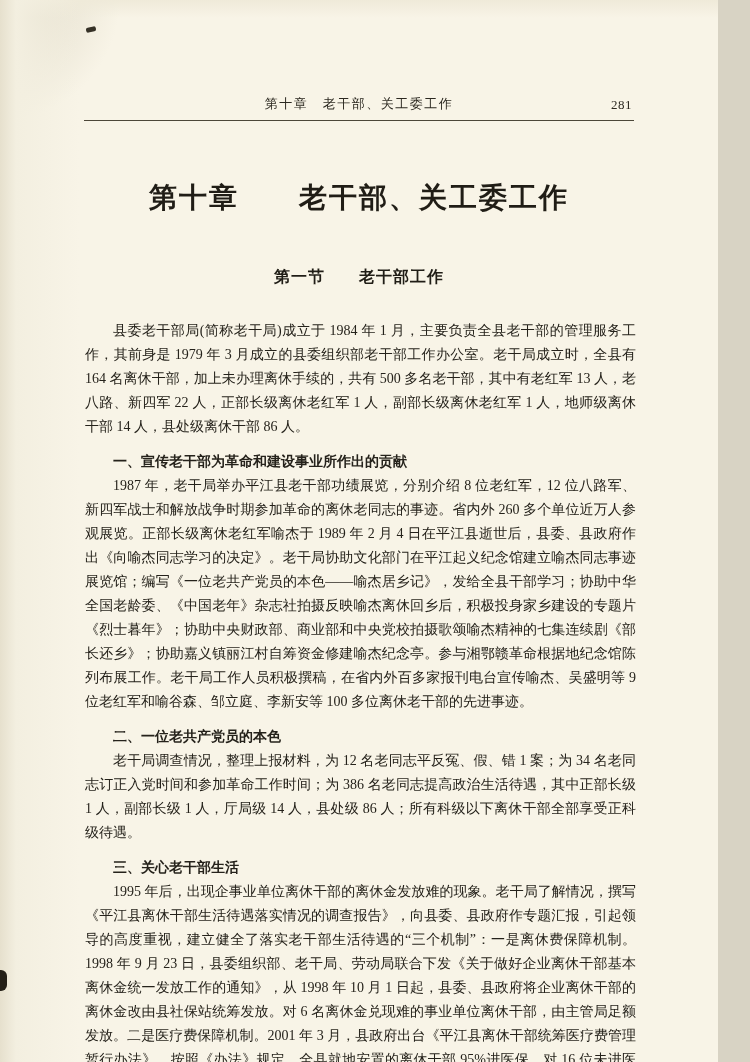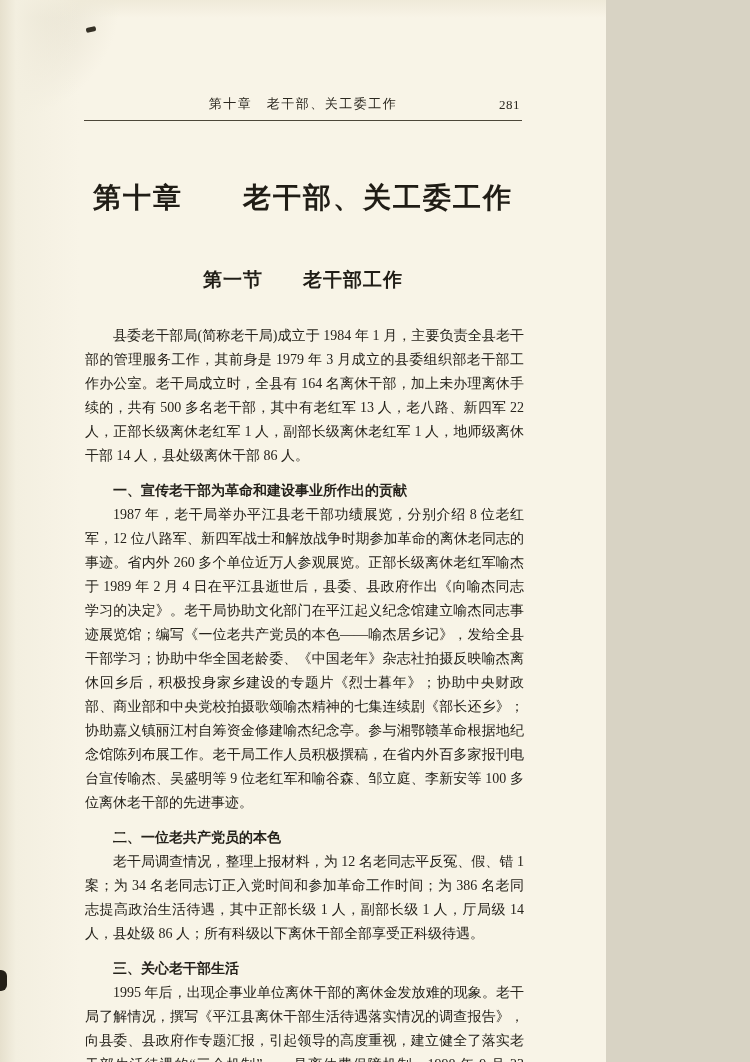--- a/index.html
+++ b/index.html
@@ -7,21 +7,21 @@
     padding: 0;
   }
   body {
     width: 750px;
     height: 1062px;
     overflow: hidden;
     background: #d8d3c4;
   }
   .page {
     position: relative;
-    width: 606px;
+    width: 718px;
     height: 1062px;
     box-sizing: border-box;
     color: #26231c;
     font-family: "Liberation Serif", "DejaVu Serif", serif;
     background:
       linear-gradient(90deg, #e6e0cd 0px, #f3efe0 16px, rgba(248,244,231,0) 80px),
       linear-gradient(180deg, #efead9 0px, rgba(248,244,231,0) 18px),
       radial-gradient(circle at 0 0, #ddd7c4 0, rgba(248,244,231,0) 120px),
       #f8f4e7;
   }
@@ -53,21 +53,21 @@
     margin: 58px 0 0 0;
     text-align: center;
     font-size: 28px;
     font-weight: bold;
     letter-spacing: 2px;
     color: #201d16;
   }
   h2.section-title {
     margin: 50px 0 0 0;
     text-align: center;
-    font-size: 19px;
+    font-size: 16px;
     font-weight: bold;
     letter-spacing: 1px;
     color: #201d16;
   }
 
   
   .body-text {
     margin: 31px 82px 0 85px;
     font-size: 14px;
     line-height: 24px;

